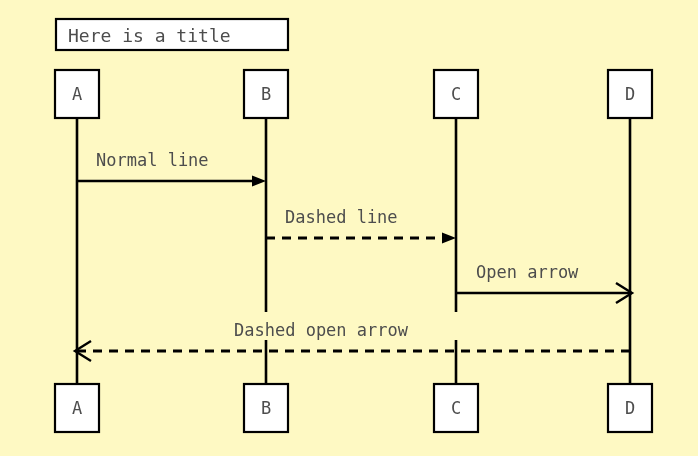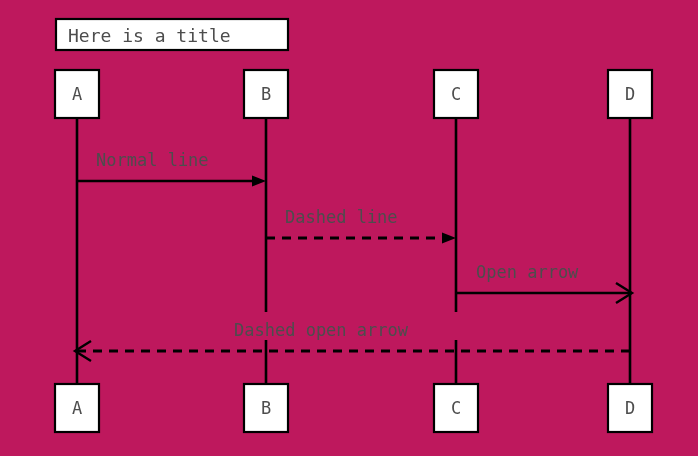--- a/index.html
+++ b/index.html
@@ -7,21 +7,21 @@
     padding: 0;
     background: #ffffff;
   }
   body {
     font-family: "DejaVu Sans Mono", "Liberation Mono", monospace;
   }
   #diagram-root {
     position: relative;
     width: 698px;
     height: 456px;
-    background: #be185d;
+    background: #fef9c3;
     overflow: hidden;
   }
   svg#seq-svg {
     position: absolute;
     top: 0;
     left: 0;
     width: 698px;
     height: 456px;
     display: block;
   }

